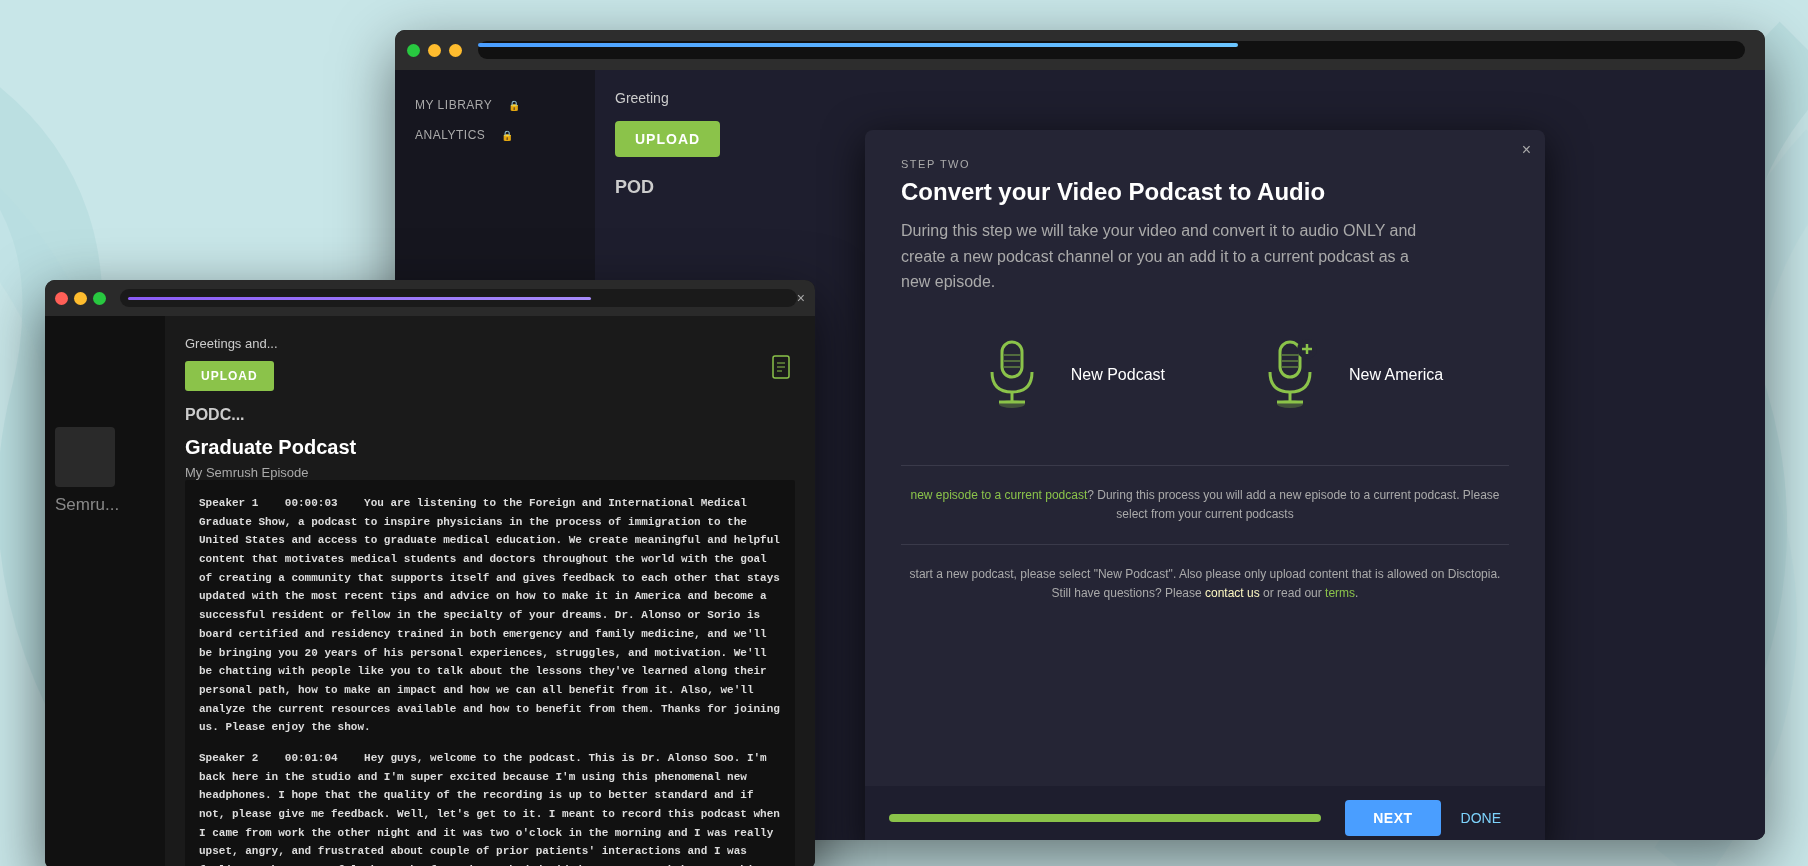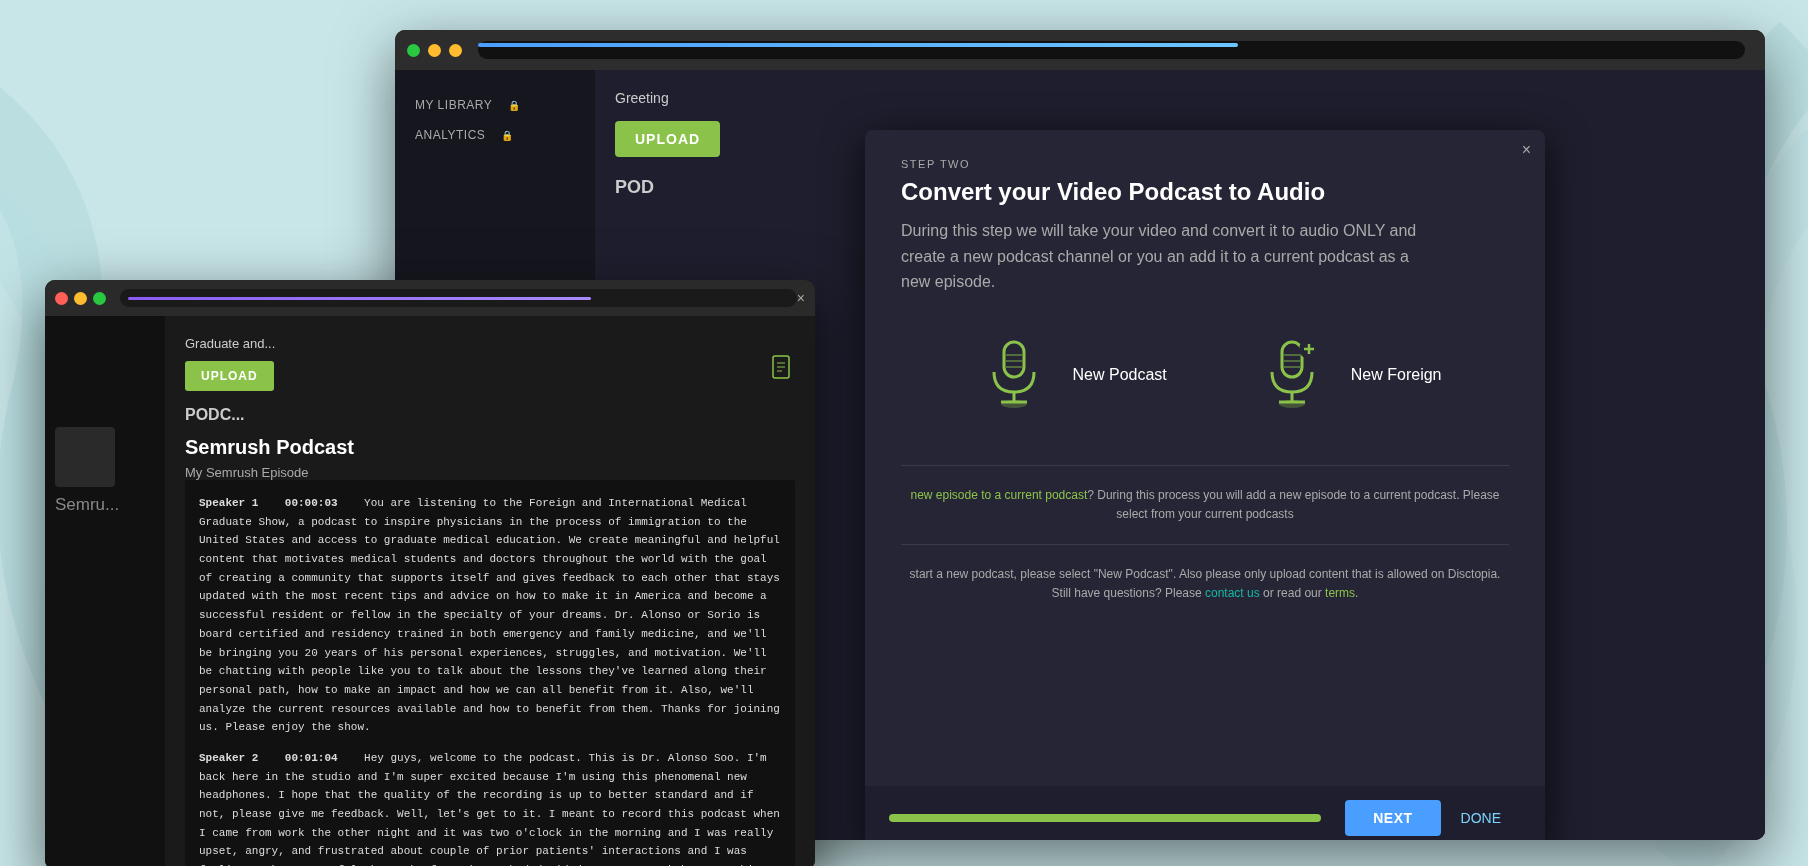--- a/index.html
+++ b/index.html
@@ -327,20 +327,21 @@
       font-size: 11px;
       color: #ddd;
       line-height: 1.7;
       height: 430px;
       overflow: hidden;
       border-radius: 2px;
     }
 
     .transcript-area p {
       margin-bottom: 12px;
+      font-weight: bold;
     }
 
     
     .wave-left {
       position: absolute;
       top: 0;
       left: 0;
       width: 380px;
       height: 866px;
       pointer-events: none;
@@ -472,35 +473,35 @@
                   <line x1="27" y1="24" x2="43" y2="24" stroke="#8bc34a" stroke-width="1.5" opacity="0.6"></line>
                   <line x1="27" y1="30" x2="43" y2="30" stroke="#8bc34a" stroke-width="1.5" opacity="0.6"></line>
 
                   <circle cx="52" cy="12" r="10" fill="#252535"></circle>
                   <line x1="52" y1="7" x2="52" y2="17" stroke="#8bc34a" stroke-width="2.5"></line>
                   <line x1="47" y1="12" x2="57" y2="12" stroke="#8bc34a" stroke-width="2.5"></line>
 
                   <ellipse cx="35" cy="67" rx="13" ry="4" fill="#8bc34a" opacity="0.3"></ellipse>
                 </svg>
               </div>
-              <span class="option-label">New Foreign</span>
+              <span class="option-label">New America</span>
             </div>
           </div>
 
           <div class="divider-line"></div>
 
           <div class="option-description">
             <span style="color:#8bc34a; cursor:pointer;">new episode to a current podcast</span>? During this process you will add a new episode to a current podcast. Please select from your current podcasts
           </div>
 
           <div class="divider-line"></div>
 
           <div class="option-description2">
             start a new podcast, please select "New Podcast". Also please only upload content that is allowed on Disctopia.<br>
-            Still have questions? Please <span style="color:#14b8a6; cursor:pointer;">contact us</span> or read our <span style="color:#8bc34a; cursor:pointer;">terms</span>.
+            Still have questions? Please <span style="color:#fef9c3; cursor:pointer;">contact us</span> or read our <span style="color:#8bc34a; cursor:pointer;">terms</span>.
           </div>
         </div>
 
         <div class="modal-footer">
           <div style="display:flex; flex:1; align-items:center; gap:12px;">
             <div class="progress-bar-container"></div>
             <button class="next-btn">NEXT</button>
           </div>
           <button class="done-btn">DONE</button>
         </div>
@@ -526,27 +527,27 @@
 
       <div style="padding: 8px 10px; color: #555; font-size: 10px;"></div>
 
       <div style="margin: 80px 10px 0; width:60px; height:60px; background:#2a2a2a; border-radius:4px;"></div>
       <div style="padding:8px 10px; color:#888; font-size:17px;">Semru...</div>
     </div>
 
     <div class="main-secondary">
 
       <div style="display:flex; gap:12px; align-items:center; margin-bottom:10px;">
-        <div style="color:#ccc; font-size:13px;">Graduate and...</div>
+        <div style="color:#ccc; font-size:13px;">Greetings and...</div>
       </div>
       <button class="upload-btn-secondary">UPLOAD</button>
       <div class="pod-section">PODC...</div>
 
       <div style="margin-top:12px;">
-        <div class="podcast-title-secondary">Semrush Podcast</div>
+        <div class="podcast-title-secondary">Graduate Podcast</div>
         <div class="podcast-subtitle-secondary">My Semrush Episode</div>
 
         <div style="position:absolute; right:20px; top:75px;">
           <svg width="24" height="28" viewBox="0 0 24 28" fill="none">
             <rect x="2" y="1" width="16" height="22" rx="2" fill="none" stroke="#8bc34a" stroke-width="1.5"></rect>
             <line x1="6" y1="8" x2="14" y2="8" stroke="#8bc34a" stroke-width="1"></line>
             <line x1="6" y1="12" x2="14" y2="12" stroke="#8bc34a" stroke-width="1"></line>
             <line x1="6" y1="16" x2="11" y2="16" stroke="#8bc34a" stroke-width="1"></line>
           </svg>
         </div>

